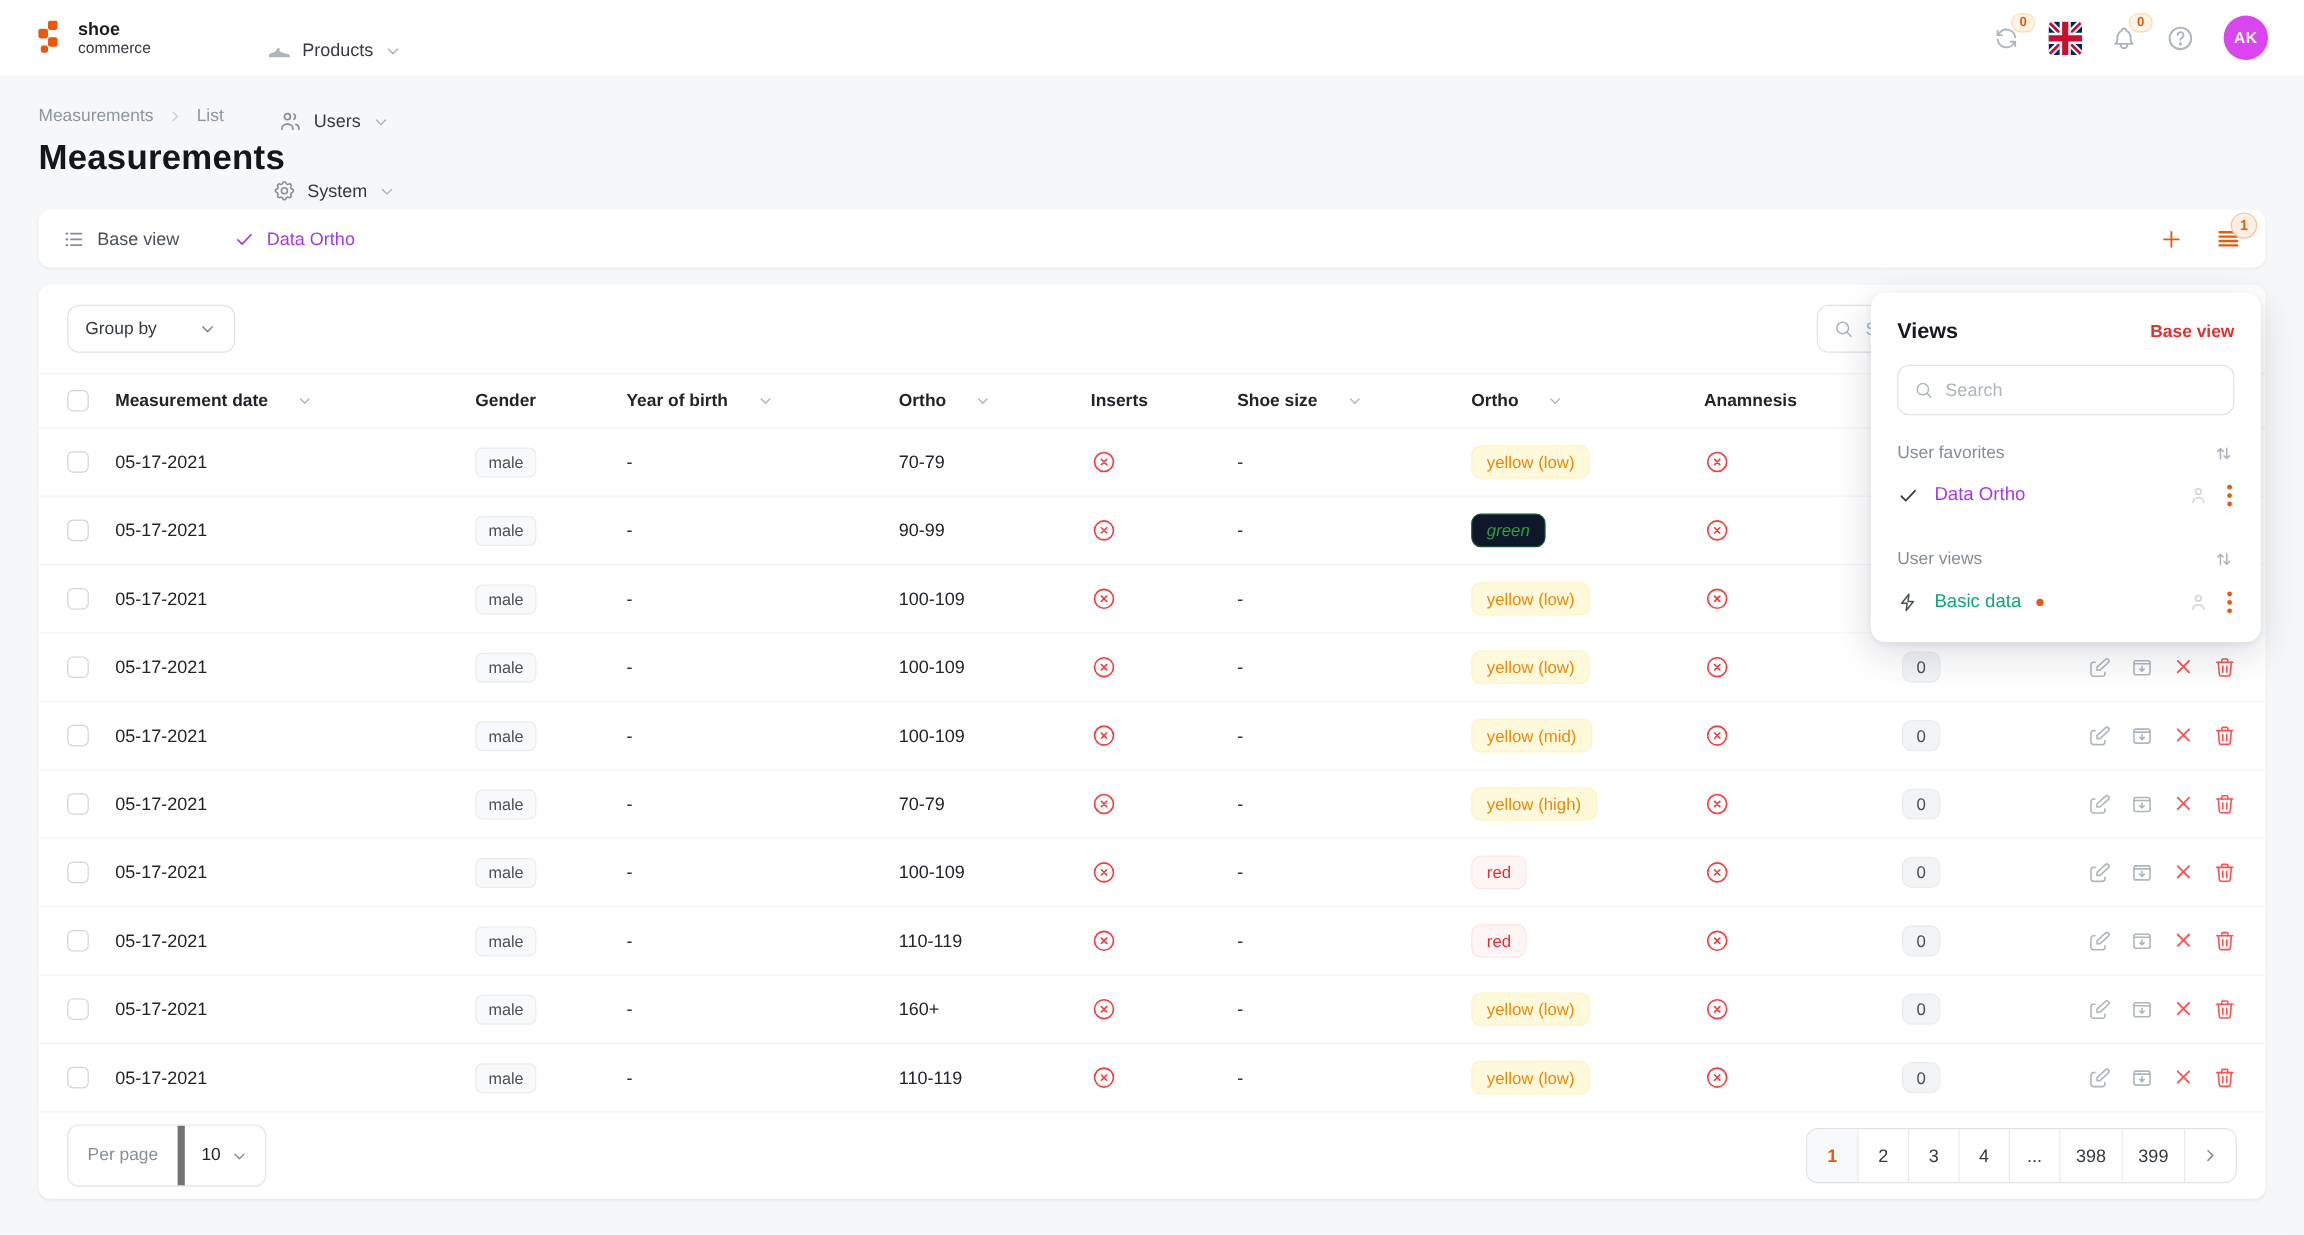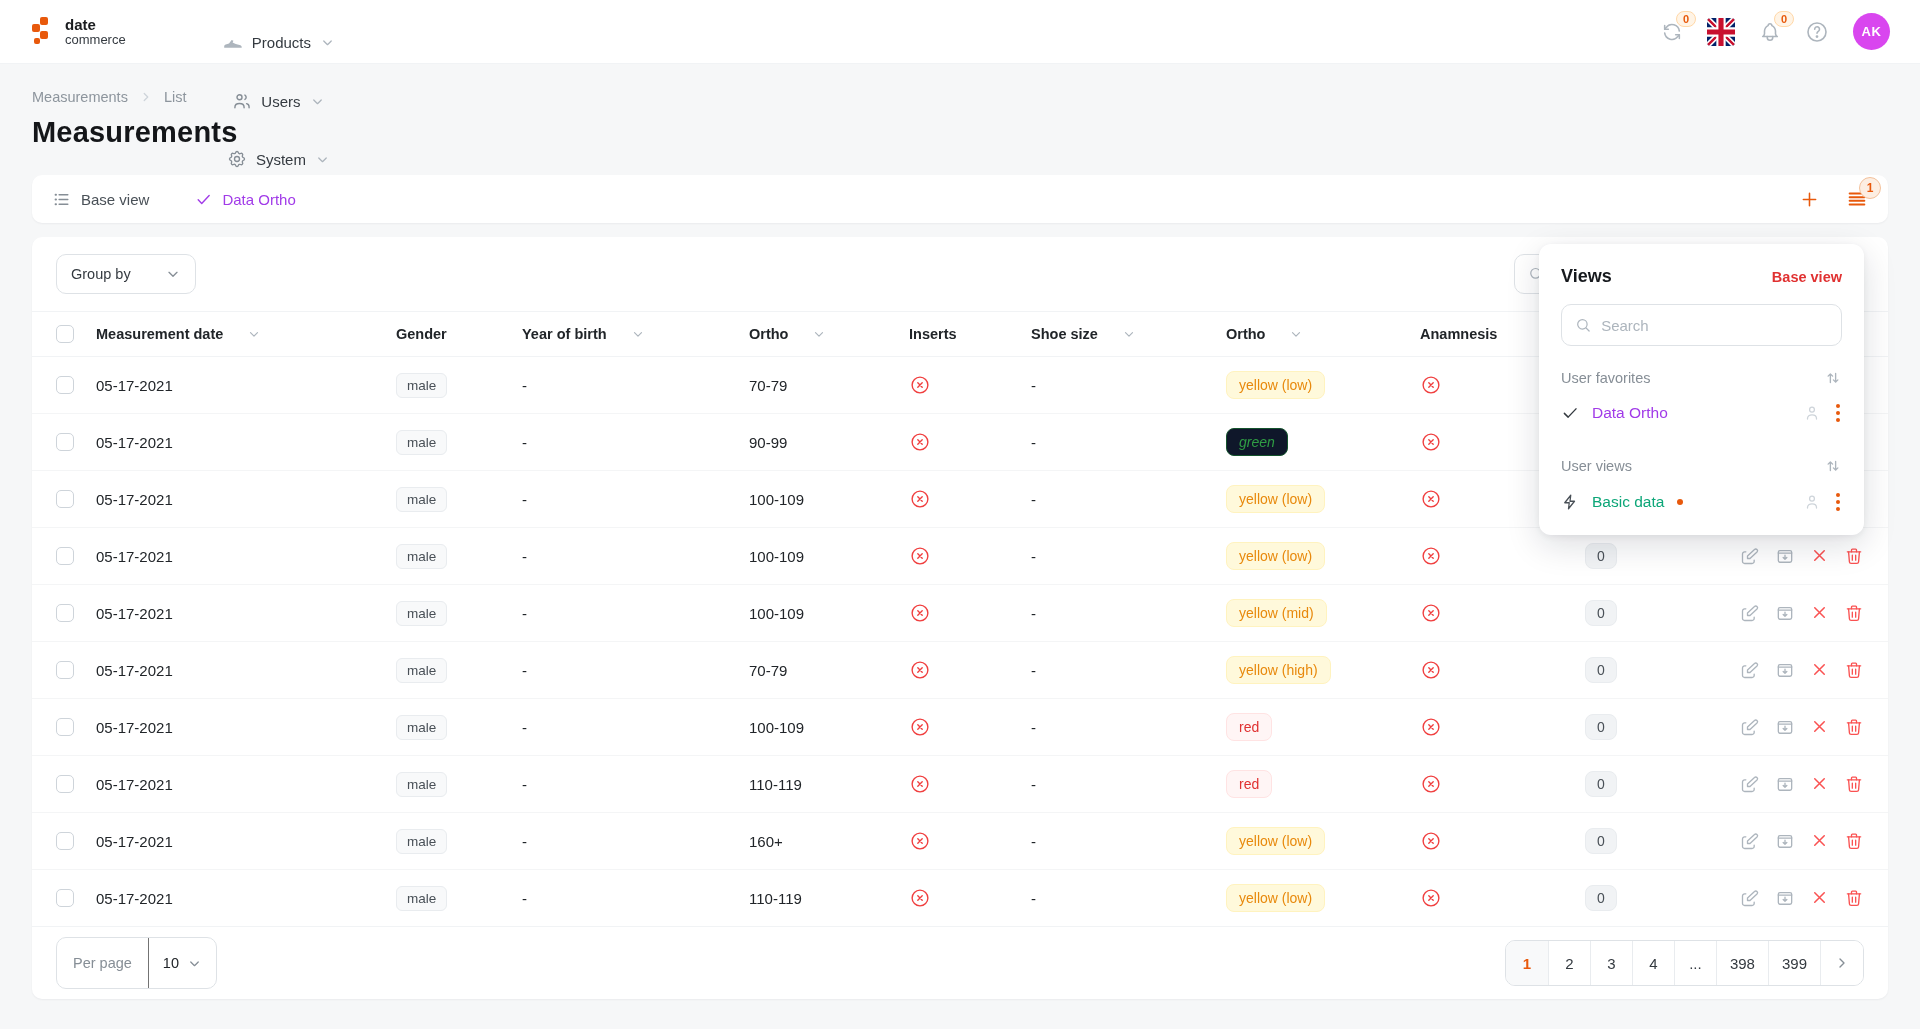--- a/index.html
+++ b/index.html
@@ -110,37 +110,37 @@
   
   .tfooter { height:72px; display:flex; align-items:center; padding:0 24px; border-top:0; }
   .tfooter .left { flex:1; font-size:14.5px; color:#343a40; }
   .perpage {
     display:flex; align-items:center; height:52px; border:1px solid #dee2e6; border-radius:10px;
     overflow:hidden; background:#fff; cursor:pointer;
   }
   .perpage .pp-label { padding:0 16px; font-size:14.5px; color:#868e96; }
   .perpage .pp-value {
     display:flex; align-items:center; gap:8px; padding:0 14px; height:100%;
-    border-left:1px solid #737373; font-size:14.5px; color:#212529;
+    border-left:6px solid #737373; font-size:14.5px; color:#212529;
   }
   .tfooter .right { flex:1; display:flex; justify-content:flex-end; }
   .pagination {
     display:flex; align-items:stretch; height:46px; border:1px solid #dee2e6; border-radius:10px;
     overflow:hidden; background:#fff;
   }
   .page-btn {
     min-width:42px; padding:0 13px; display:flex; align-items:center; justify-content:center;
     font-size:15px; color:#343a40; border-left:1px solid #e9ecef; cursor:pointer; background:#fff;
   }
   .page-btn:first-child { border-left:none; }
   .page-btn.active { background:#f8f9fa; color:#e8590c; font-weight:bold; }
 
   
   .views-popup {
-    position:absolute; top:244px; right:56px; width:325px; z-index:30;
+    position:absolute; top:244px; right:36px; width:325px; z-index:30;
     background:#fff; border-radius:12px; padding:22px;
     box-shadow:0 10px 34px rgba(16,24,40,.14), 0 2px 6px rgba(16,24,40,.06);
   }
   .vp-head { display:flex; align-items:center; justify-content:space-between; }
   .vp-title { font-size:18px; font-weight:bold; color:#16191d; }
   .vp-base { font-size:14.5px; font-weight:bold; color:#e03131; cursor:pointer; }
   .popup-search {
     margin-top:17px; height:42px; border:1px solid #dee2e6; border-radius:10px;
     display:flex; align-items:center; gap:10px; padding:0 13px;
   }
@@ -163,21 +163,21 @@
   <div class="logo">
     <span>
       <svg width="26" height="28" viewBox="0 0 26 28">
         <rect x="10" y="0" width="8" height="8" rx="2" fill="#e8590c"></rect>
         <rect x="2" y="7" width="8" height="8" rx="2" fill="#e8590c"></rect>
         <rect x="10" y="14" width="8" height="8" rx="2" fill="#e8590c"></rect>
         <rect x="4" y="21" width="6" height="6" rx="2" fill="#e8590c"></rect>
       </svg>
     </span>
     <span class="logo-text">
-      <div class="t1">date</div>
+      <div class="t1">shoe</div>
       <div class="t2">commerce</div>
     </span>
   </div>
 
   <div class="nav">
     <div class="nav-item">
       <span>
         <svg width="20" height="20" viewBox="0 0 24 24" fill="none" stroke="#868e96" stroke-width="1.7" stroke-linecap="round" stroke-linejoin="round">
           <path d="M3 11.2 12 3l9 8.2"></path>
             <path d="M5.5 9.8V20h13V9.8"></path>

